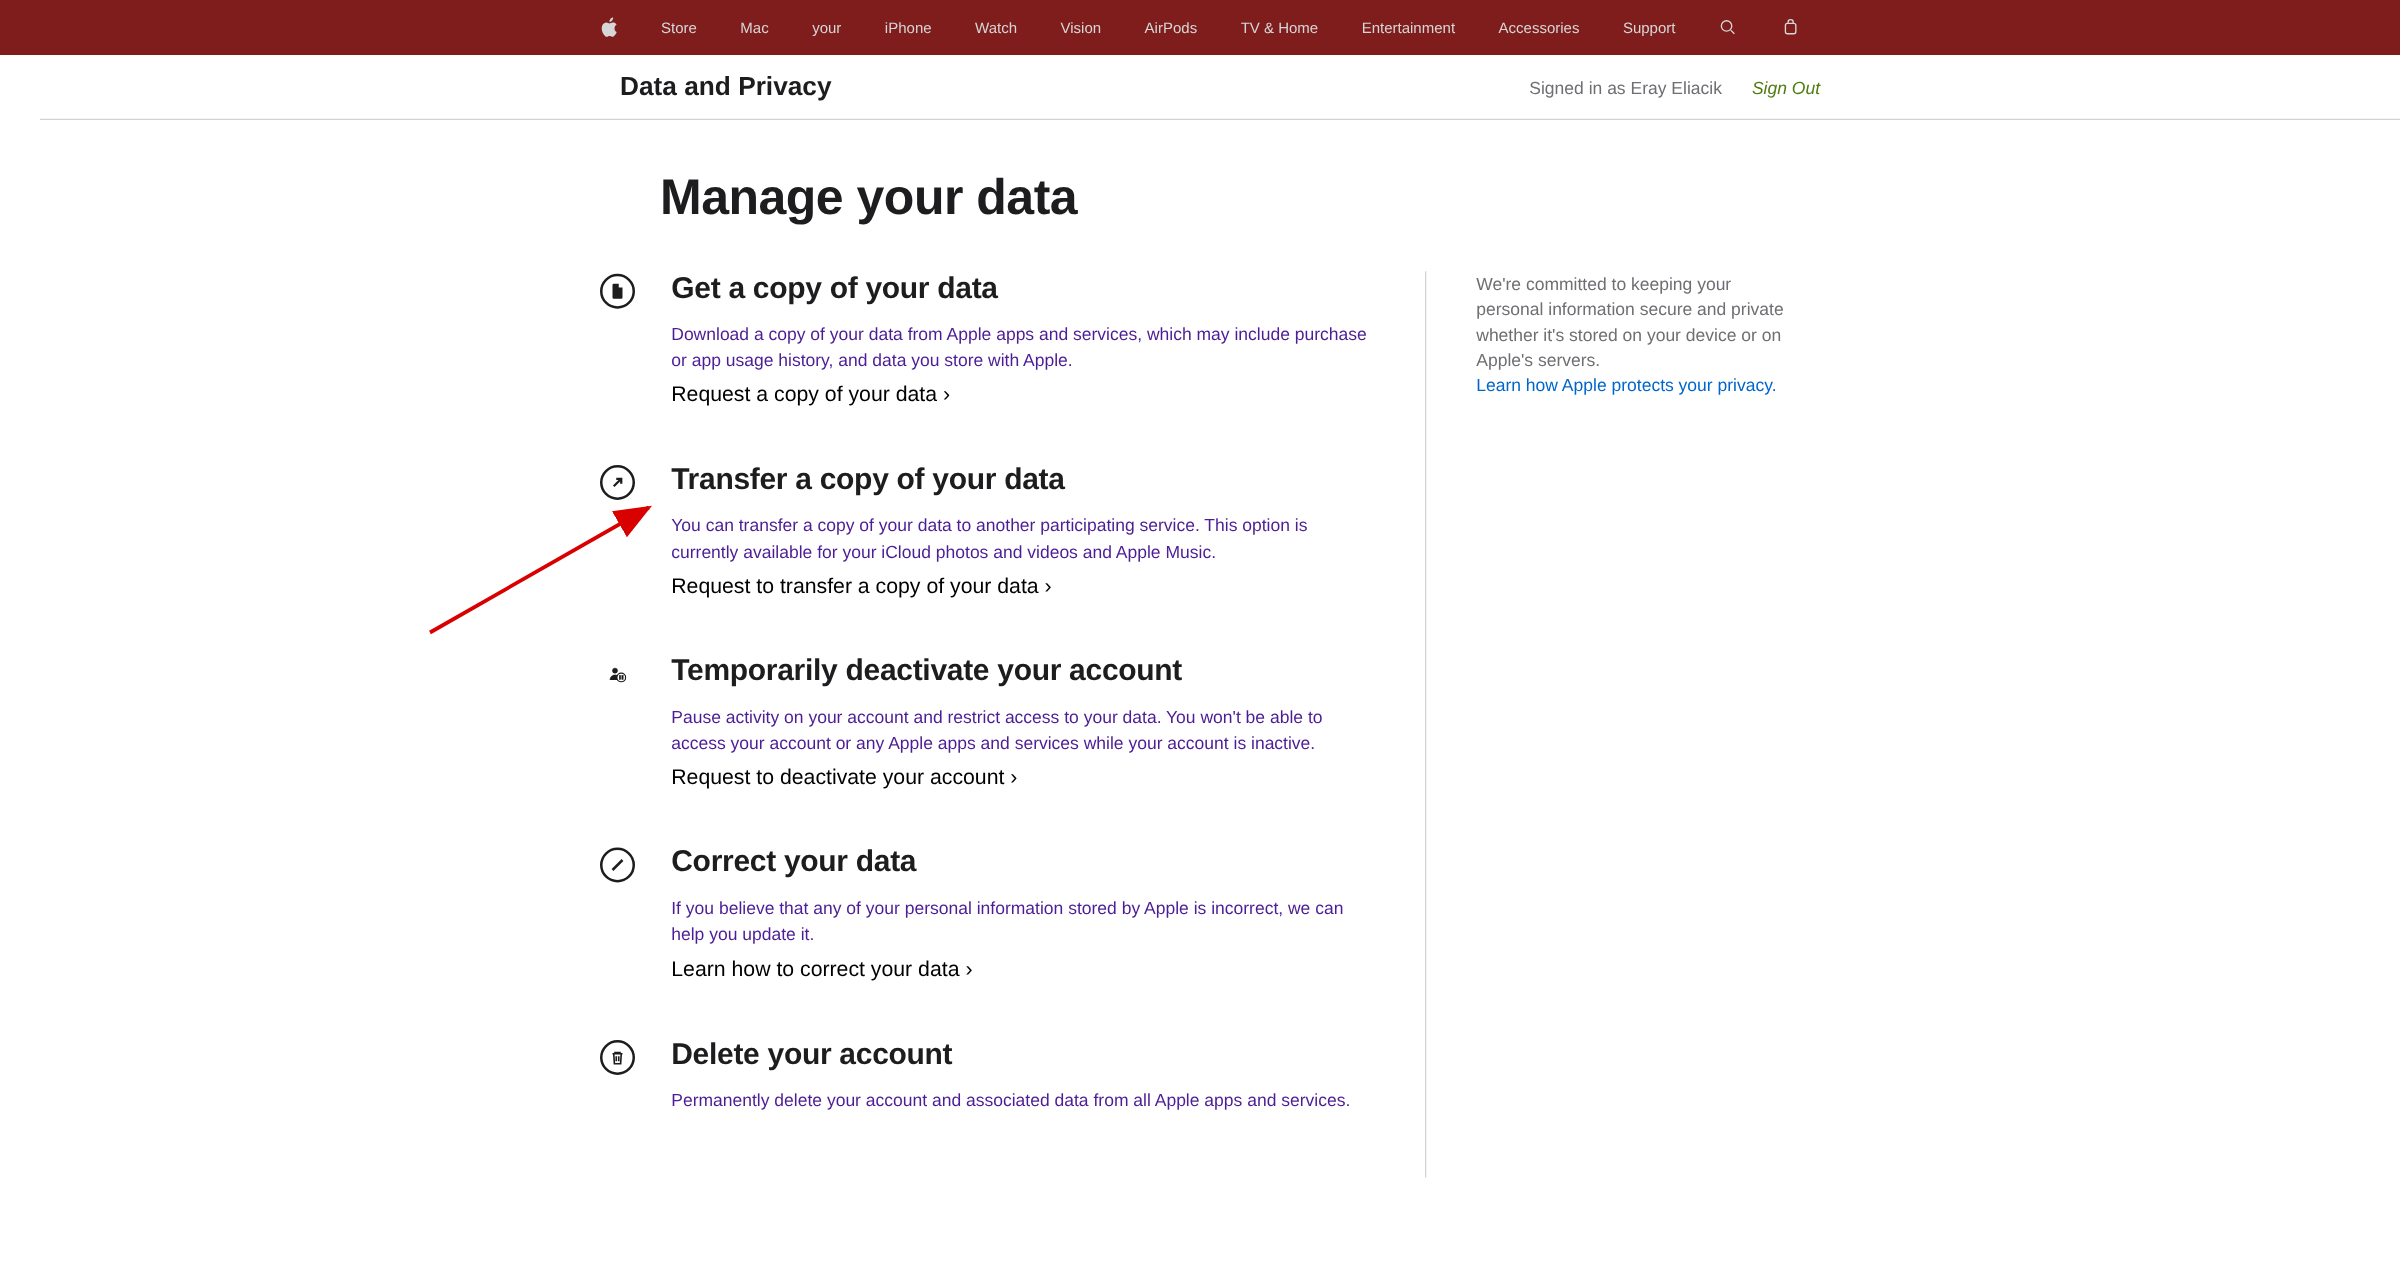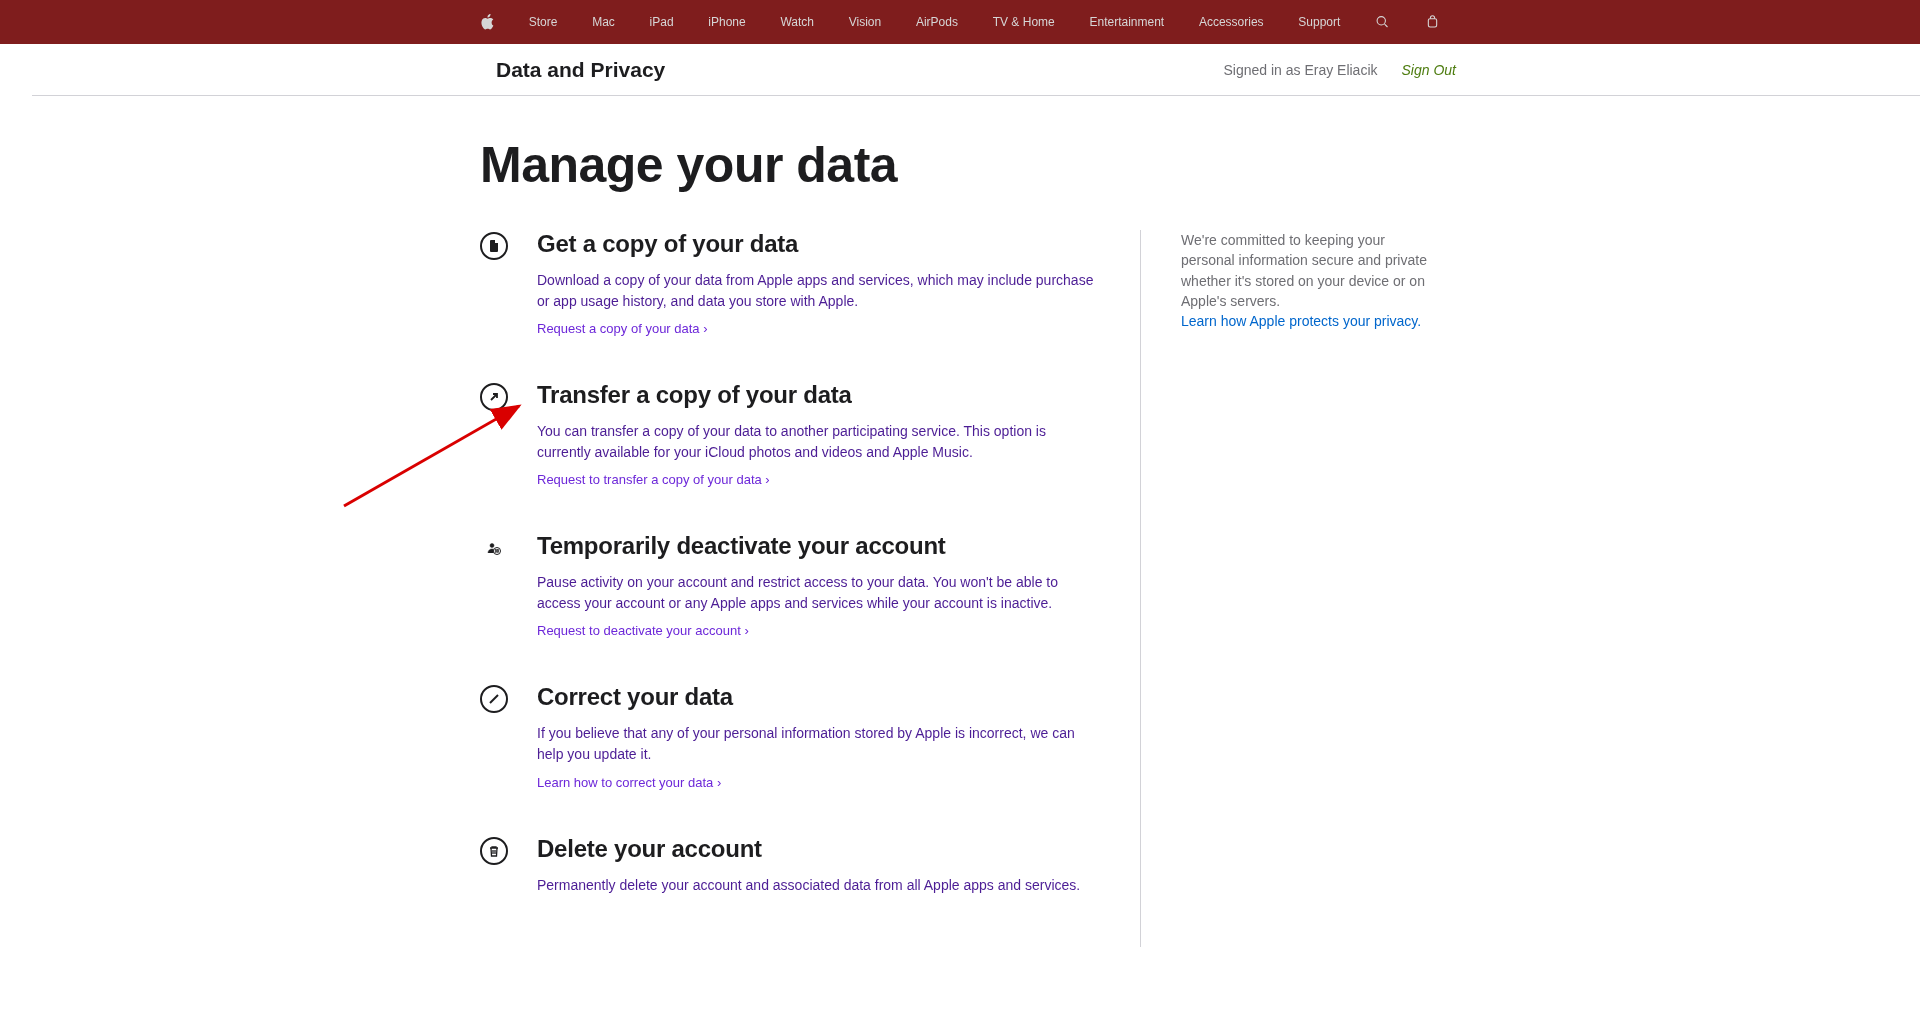--- a/index.html
+++ b/index.html
@@ -63,24 +63,25 @@
     display: flex;
     justify-content: center;
     padding: 40px 0 20px;
   }
   .content-inner {
     width: 980px;
     padding: 0 10px;
     position: relative;
   }
   .page-title {
-    font-size: 50px;
+    font-size: 40px;
     font-weight: 600;
     letter-spacing: -0.01em;
     margin-bottom: 36px;
+    margin-left: 48px;
   }
   .layout {
     display: flex;
     gap: 40px;
   }
   .main-col { flex: 0 0 620px; }
   .side-col {
     flex: 0 0 300px;
     border-left: 1px solid #d2d2d7;
     padding-left: 40px;
@@ -114,22 +115,22 @@
     margin-bottom: 12px;
     letter-spacing: -0.01em;
   }
   .section-desc {
     font-size: 14px;
     line-height: 1.47;
     color: #4c1d95;
     margin-bottom: 8px;
   }
   .section-link {
-    color: #6d28d9;
-    font-size: 13px;
+    color: #000000;
+    font-size: 17px;
     text-decoration: none;
     cursor: pointer;
   }
   .section-link::after { content: " ›"; }
 
   .annotation-arrow {
     position: absolute;
     left: -136px;
     top: 260px;
     pointer-events: none;
@@ -140,21 +141,21 @@
 
 <nav class="global-nav">
   <div class="global-nav-inner">
     <a class="nav-link apple-logo">
       <svg viewBox="0 0 14 18">
           <path d="M11.6 9.5c0-2 1.6-2.9 1.7-3-0.9-1.3-2.3-1.5-2.8-1.5-1.2-.1-2.3.7-2.9.7-.6 0-1.5-.7-2.5-.7-1.3 0-2.5.8-3.1 1.9-1.3 2.3-.3 5.7 1 7.6.6.9 1.4 1.9 2.3 1.9.9 0 1.3-.6 2.4-.6 1.1 0 1.4.6 2.4.6 1 0 1.6-.9 2.2-1.8.7-1 1-2 1-2.1-.1 0-1.7-.6-1.7-3zM9.7 3.4C10.2 2.8 10.6 1.9 10.5 1c-.8 0-1.7.5-2.2 1.1-.5.6-.9 1.5-.8 2.3.9.1 1.7-.4 2.2-1z"></path>
         </svg>
     </a>
     <a class="nav-link">Store</a>
     <a class="nav-link">Mac</a>
-    <a class="nav-link">iPad</a>
+    <a class="nav-link">your</a>
     <a class="nav-link">iPhone</a>
     <a class="nav-link">Watch</a>
     <a class="nav-link">Vision</a>
     <a class="nav-link">AirPods</a>
     <a class="nav-link">TV &amp; Home</a>
     <a class="nav-link">Entertainment</a>
     <a class="nav-link">Accessories</a>
     <a class="nav-link">Support</a>
     <a class="nav-link search-icon">
       <svg viewBox="0 0 18 18">

